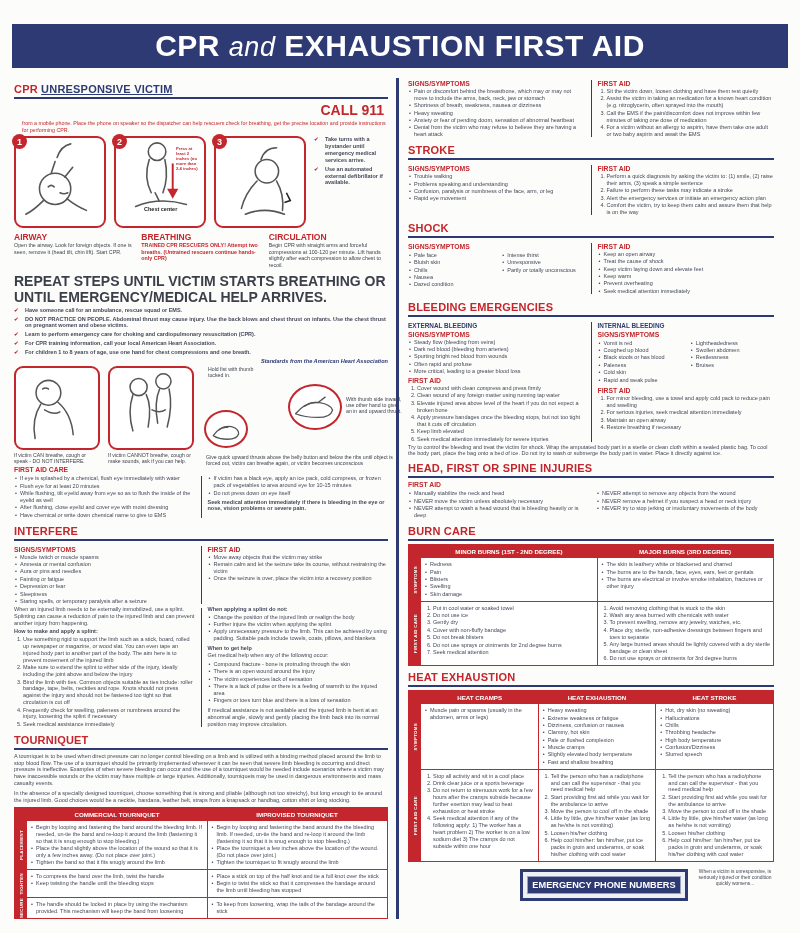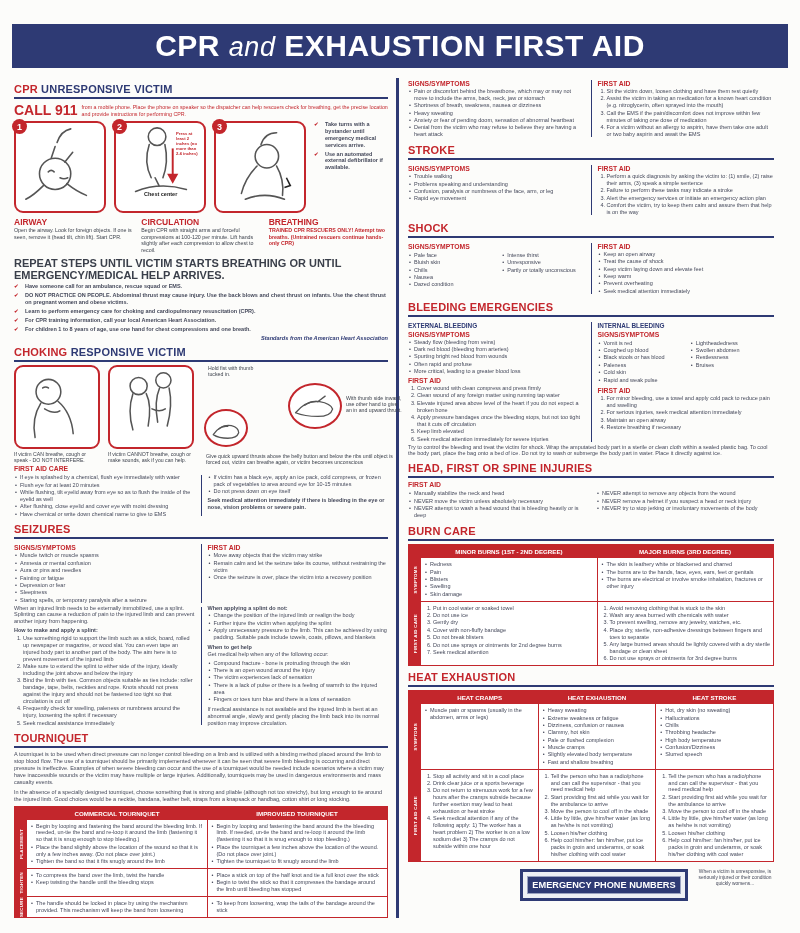--- a/index.html
+++ b/index.html
@@ -1,18 +1,18 @@
 <!DOCTYPE html>
 <html><head>
 <meta charset="utf-8">
 <style>
   * { margin:0; padding:0; box-sizing:border-box; }
   html,body { width:800px; height:933px; background:#fcfcfa; overflow:hidden;
     font-family:"Liberation Sans", sans-serif; color:#3a3f4a; }
-  .navy { color:#2e3a74; }
+  .navy { color:#2e3a74;text-decoration:underline; }
   .bold { font-weight:bold; }
 
   .poster { width:800px; height:933px; position:relative; }
 
   .masthead { margin:24px 12px 10px 12px; background:#2e3a74; height:44px;
     display:flex; align-items:center; justify-content:center; }
   .masthead .t { color:#fff; font-size:30px; font-weight:bold; letter-spacing:.5px; }
   .masthead .t i { font-weight:normal; font-style:italic; font-size:27px; }
 
   .cols { display:flex; padding:0 14px; }
@@ -32,40 +32,40 @@
   ol.n li { margin-bottom:.5px; }
   ul.checks { list-style:none; }
   ul.checks li { padding-left:11px; position:relative; margin-bottom:2px; font-weight:bold; color:#44485a; }
   ul.checks li::before { content:"✔"; position:absolute; left:0; color:#c3262c; }
 
   .twocol { display:flex; }
   .twocol > div { flex:1; }
   .twocol .vdiv { flex:0 0 1px; background:#2e3a74; margin:2px 6px; }
 
   
-  .call { display:flex; align-items:center; margin:2px 0 3px 0; }
+  .call { display:flex; align-items:flex-end; margin:2px 0 3px 8px;flex-direction:column; }
   .call .big { font-size:14px; font-weight:bold; color:#c3262c; margin-right:4px; white-space:nowrap; }
   .call p { font-size:5.3px; color:#c3262c; line-height:1.25; padding-top:2px; }
   .steps { display:flex; gap:8px; }
   .stepbox { width:92px; height:92px; border:2.5px solid #c3262c; border-radius:9px;
     position:relative; background:#fff; }
   .stepnum { position:absolute; top:-4px; left:-4px; width:15px; height:15px; border-radius:50%;
     background:#c3262c; color:#fff; font-size:9px; font-weight:bold; display:flex;
     align-items:center; justify-content:center; }
   .stepbox svg { width:100%; height:100%; }
   .pressnote { position:absolute; top:8px; right:2px; width:26px; font-size:4.2px;
     color:#c3262c; font-weight:bold; line-height:1.2; }
   .chestlbl { position:absolute; bottom:14px; left:28px; font-size:5.5px; font-weight:bold; color:#222; }
   .sidechecks { width:72px; font-size:5.6px; }
-  .abc { display:flex; gap:8px; margin-top:4px; }
+  .abc { display:flex; gap:8px; margin-top:4px;justify-content:flex-end; }
   .abc > div { flex:1; }
   .abc h4 { font-size:8.5px; font-weight:bold; color:#c3262c; }
   .abc p { font-size:5.3px; line-height:1.25; }
   .abc .redtxt { color:#c3262c; font-weight:bold; }
-  .repeat h4 { font-size:11px; color:#3a3f4a; font-weight:bold; margin:4px 0 2px 0; }
+  .repeat h4 { font-size:14px; color:#3a3f4a; font-weight:bold; margin:4px 0 2px 0; }
   .standards { text-align:right; font-size:5.6px; font-weight:bold; font-style:italic;
     color:#2e3a74; margin:2px 0; }
 
   
   .chokerow { display:flex; gap:8px; margin-top:2px; }
   .chokebox { width:86px; height:84px; border:2.5px solid #c3262c; border-radius:9px; background:#fff; }
   .chokebox svg { width:100%; height:100%; }
   .chokecap { width:86px; font-size:5.2px; line-height:1.2; margin-top:2px; }
   .handarea { flex:1; position:relative; font-size:5.2px; }
   .handcircle { border:2px solid #c3262c; border-radius:50%; background:#fff; position:absolute; }
@@ -166,42 +166,41 @@
             </ul>
         </div>
       </div>
 
       <div class="abc">
         <div>
           <h4>AIRWAY</h4>
           <p>Open the airway. Look for foreign objects. If one is seen, remove it (head tilt, chin lift). Start CPR.</p>
         </div>
         <div>
+          <h4>BREATHING</h4>
+          <p class="redtxt">TRAINED CPR RESCUERS ONLY! Attempt two breaths. (Untrained rescuers continue hands-only CPR)</p>
+        </div>
+        <div>
           <h4>CIRCULATION</h4>
           <p>Begin CPR with straight arms and forceful compressions at 100-120 per minute. Lift hands slightly after each compression to allow chest to recoil.</p>
-        </div>
-        <div>
-          <h4>BREATHING</h4>
-          <p class="redtxt">TRAINED CPR RESCUERS ONLY! Attempt two breaths. (Untrained rescuers continue hands-only CPR)</p>
         </div>
       </div>
 
       <div class="repeat">
         <h4>REPEAT STEPS UNTIL VICTIM STARTS BREATHING OR UNTIL EMERGENCY/MEDICAL HELP ARRIVES.</h4>
         <ul class="checks body">
             <li>Have someone call for an ambulance, rescue squad or EMS.</li>
             <li>DO NOT PRACTICE ON PEOPLE. Abdominal thrust may cause injury. Use the back blows and chest thrust on infants. Use the chest thrust on pregnant women and obese victims.</li>
             <li>Learn to perform emergency care for choking and cardiopulmonary resuscitation (CPR).</li>
             <li>For CPR training information, call your local American Heart Association.</li>
             <li>For children 1 to 8 years of age, use one hand for chest compressions and one breath.</li>
           </ul>
       </div>
       <p class="standards">Standards from the American Heart Association</p>
 
-      <h2 class="sec"><span>CHOKING</span> <span class="navy">RESPONSIVE VICTIM</span></h2>
 
       <div class="chokerow">
         <div>
           <div class="chokebox">
             <svg viewBox="0 0 86 84">
               <g fill="none" stroke="#555" stroke-width="1.6" stroke-linecap="round">
                 <circle cx="34" cy="26" r="13"></circle>
                   <path d="M26 38 Q16 54 20 74"></path>
                   <path d="M44 36 Q58 48 60 70"></path>
                 <path d="M30 44 Q40 50 46 46"></path>
@@ -265,21 +264,21 @@
         <div class="vdiv"></div>
         <div>
           <ul class="b">
               <li>If victim has a black eye, apply an ice pack, cold compress, or frozen pack of vegetables to area around eye for 10-15 minutes</li>
               <li>Do not press down on eye itself</li>
             </ul>
           <p class="body bold" style="margin-top:2px;">Seek medical attention immediately if there is bleeding in the eye or nose, vision problems or severe pain.</p>
         </div>
       </div>
 
-      <h2 class="sec">SEIZURES</h2>
+      <h2 class="sec">INTERFERE</h2>
       <div class="twocol">
         <div>
           <h3 class="sub">SIGNS/SYMPTOMS</h3>
           <ul class="b">
               <li>Muscle twitch or muscle spasms</li>
               <li>Amnesia or mental confusion</li>
               <li>Aura or pins and needles</li>
               <li>Fainting or fatigue</li>
               <li>Depression or fear</li>
               <li>Sleepiness</li>

